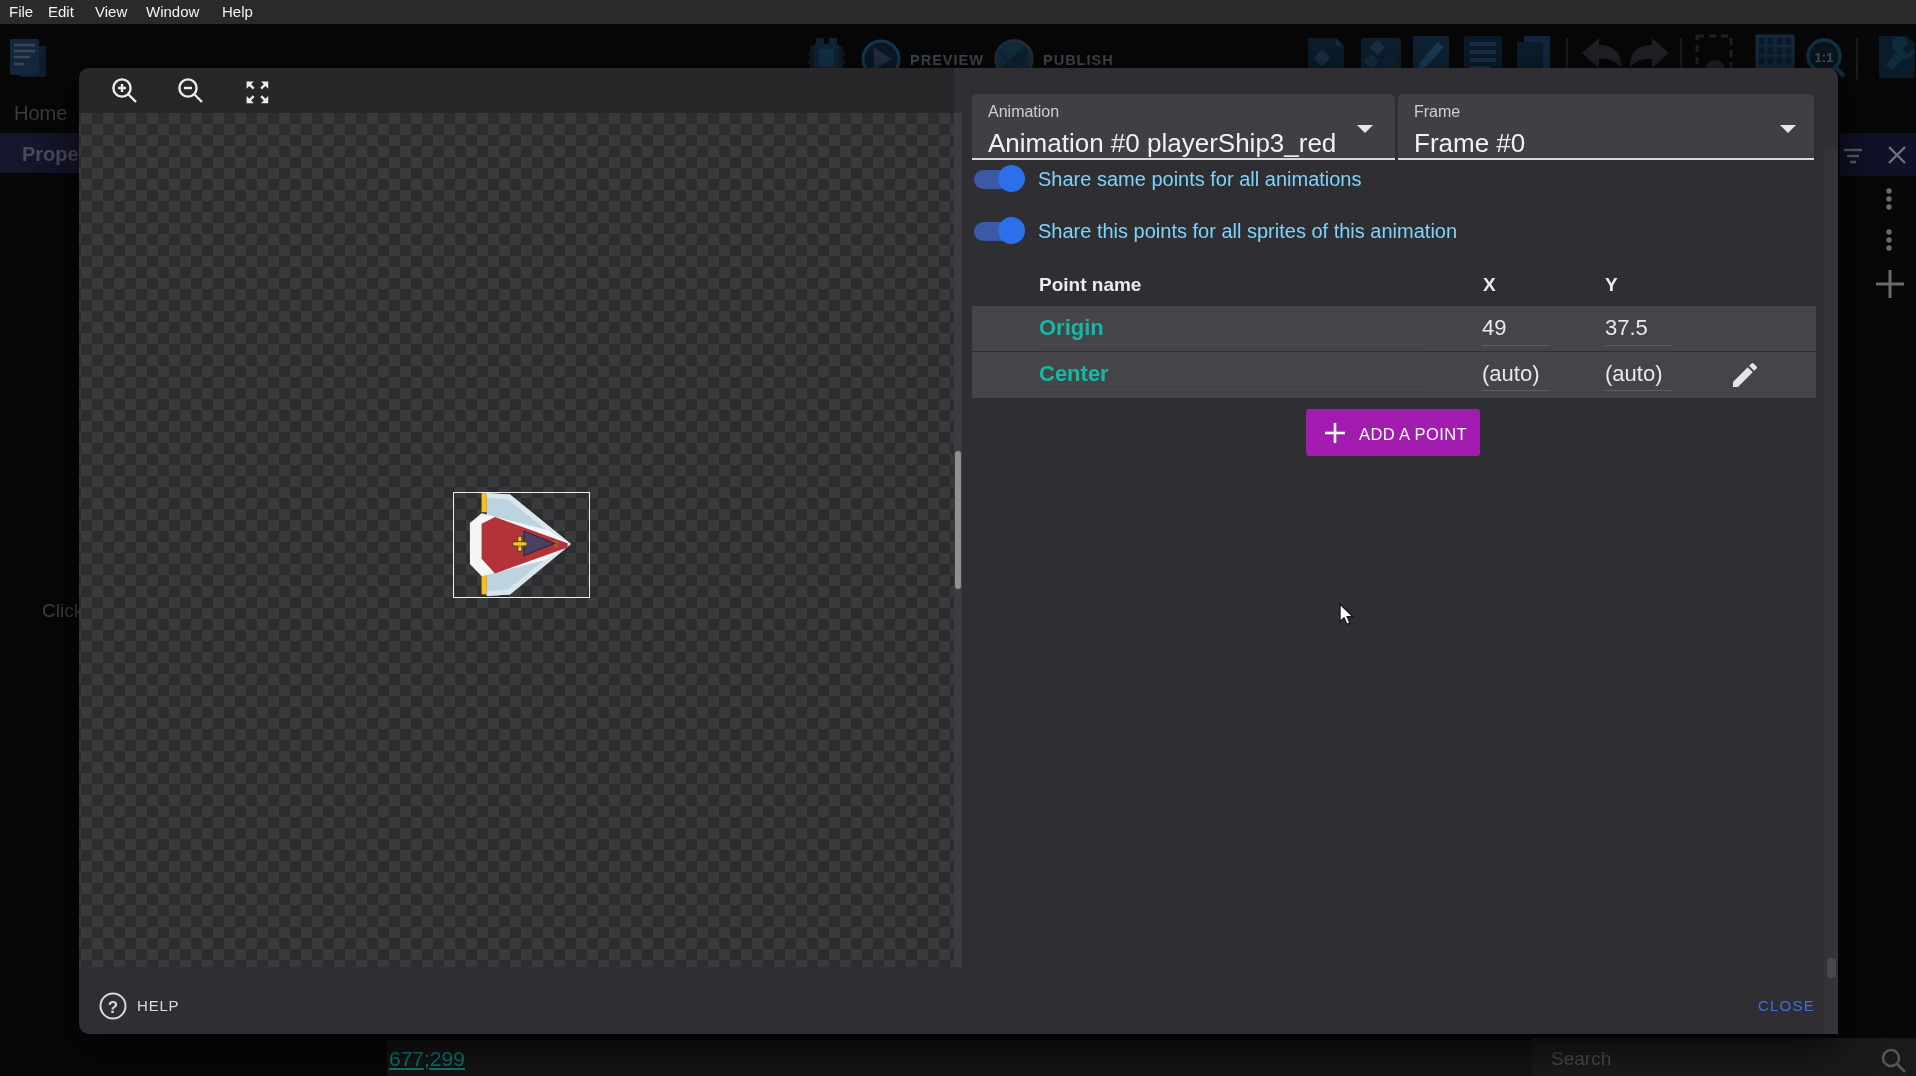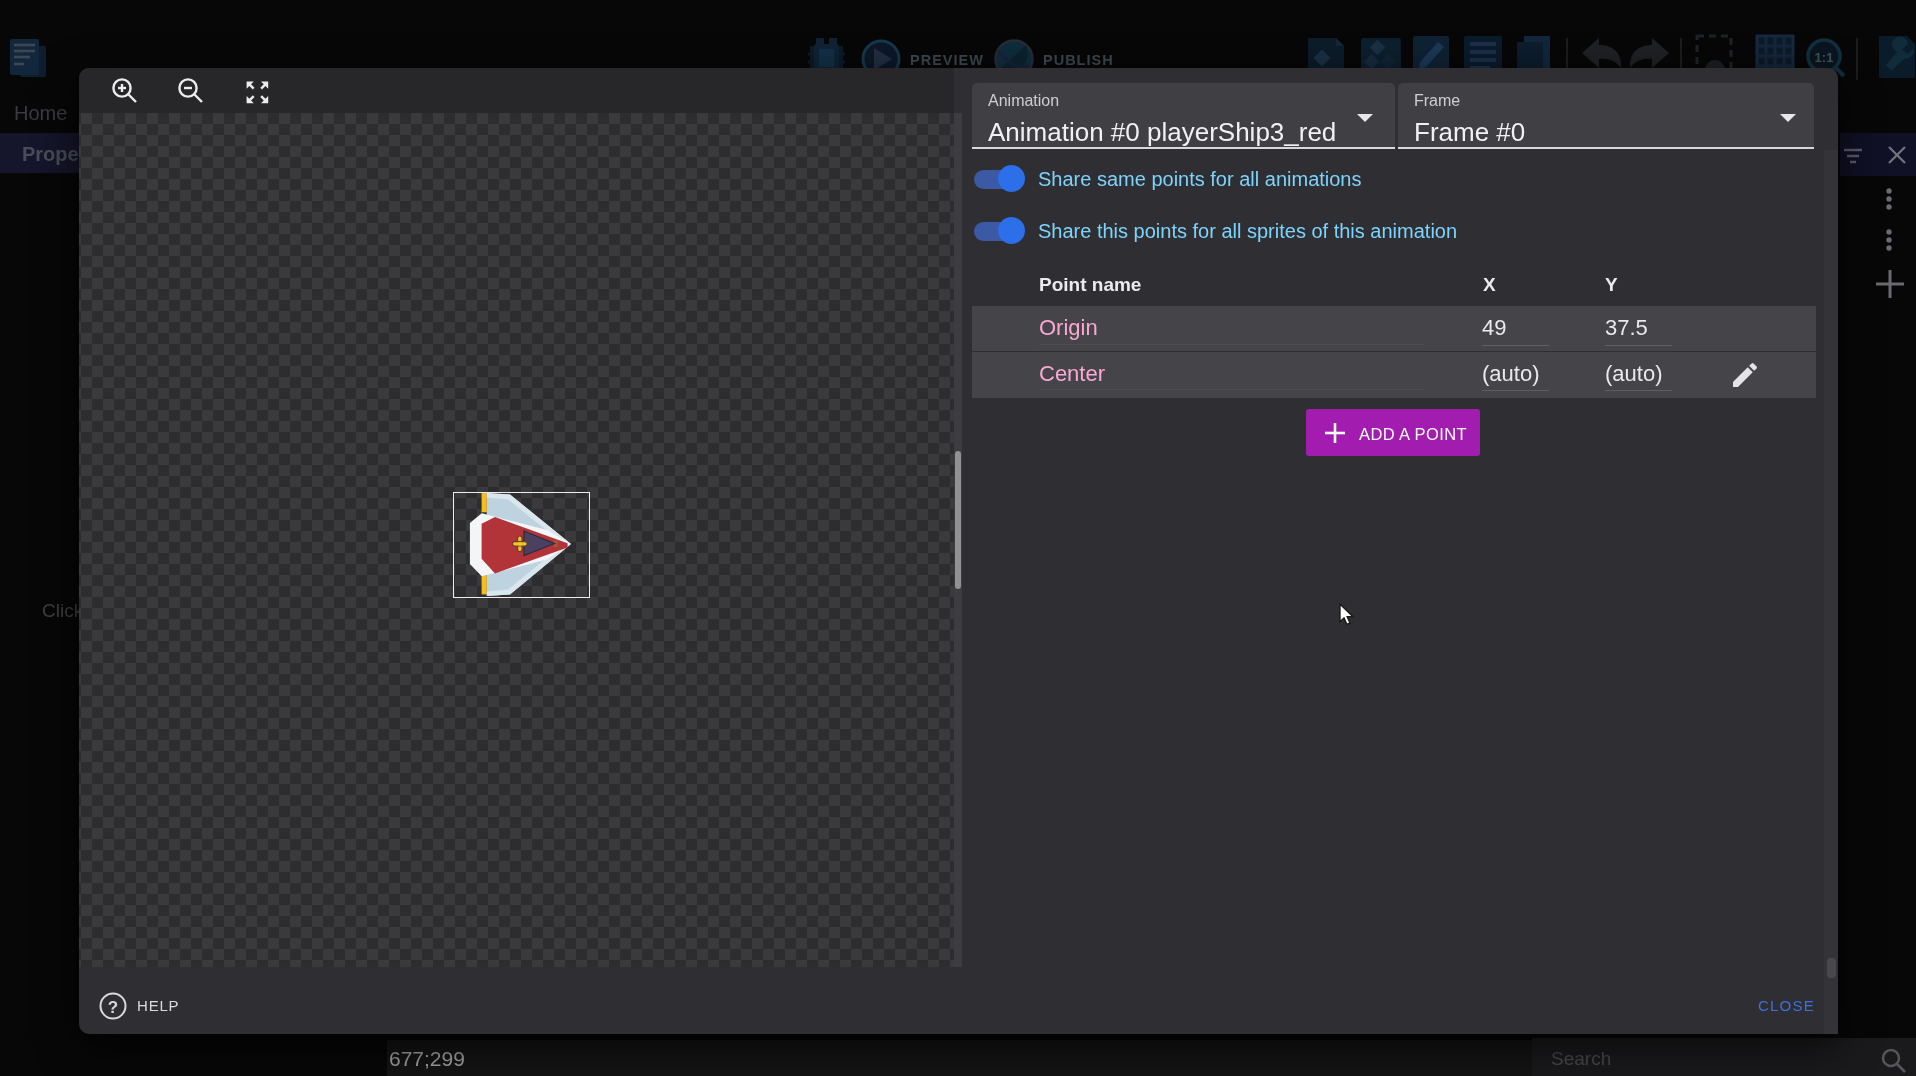--- a/index.html
+++ b/index.html
@@ -19,50 +19,57 @@
   #checker { position:absolute; left:0; top:45px; width:875px; height:854px;
     background:
       repeating-conic-gradient(#2d2d30 0% 25%, #3a3a3d 0% 50%);
     background-size:22px 22px; background-position:2px 0px; }
   #vscroll  { position:absolute; left:875px; top:45px; width:8px; height:854px; background:#3d3d41; }
   #vthumb   { position:absolute; left:876px; top:383px; width:6px; height:138px; background:#919194; border-radius:3px; }
   
   #selbox { position:absolute; left:374px; top:424px; width:137px; height:106px;
     border:1.5px solid #ededee; }
   
-  .selbox { position:absolute; top:15px; height:66px; background:#3f3f44; border-radius:5px 5px 0 0; }
+  .selbox { position:absolute; top:26px; height:66px; background:#3f3f44; border-radius:5px 5px 0 0; }
   .selbox .lab { position:absolute; left:16px; top:9px; font-size:16px; color:#cfcfd3; }
   .selbox .val { position:absolute; left:16px; top:34px; font-size:26px; color:#f1f1f3; }
   .selbox .tri { position:absolute; top:31px; width:0; height:0;
     border-left:8px solid transparent; border-right:8px solid transparent; border-top:8px solid #e8e8ea; }
   .selbox .ul { position:absolute; left:0; bottom:0; width:100%; height:2px; background:#d8d8db; }
   .togglerow { position:absolute; left:895px; }
   .track { position:absolute; left:0; top:4px; width:42px; height:19px; border-radius:10px; background:#3c59a6; }
   .thumb { position:absolute; left:24px; top:-1px; width:27px; height:27px; border-radius:50%; background:#2d6fe8; }
   .toglab { position:absolute; left:64px; top:0px; font-size:20px; color:#7dd3fc; line-height:27px; white-space:nowrap; }
   .cell { position:absolute; font-size:22px; white-space:nowrap; }
-  .gray { color:#f9a8d4; }
+  .gray { color:#14b8a6;font-weight:bold; }
   .white { color:#e9e9eb; }
   .fieldline { position:absolute; height:1px; background:#5f5f63; }
   .rowbg { position:absolute; left:893px; width:844px; height:45px; background:#454549; }
   
   #addbtn { position:absolute; left:1227px; top:341px; width:174px; height:47px; background:#a21caf;
     border-radius:3px; color:#fff; }
   #addbtn .txt { position:absolute; left:53px; top:16px; font-size:16.5px; letter-spacing:0.4px; font-weight:500;}
   
   #helpbtn { position:absolute; left:14px; top:924px; color:#dadade; }
   #closebtn { position:absolute; left:1679px; top:929px; font-size:15px; letter-spacing:1.2px; color:#3e6fe2; font-weight:500;}
   #objhead { position:absolute; left:1840px; top:133px; width:76px; height:43px; background:#101026; }
   #searchbar { position:absolute; left:1532px; top:1038px; width:384px; height:38px; background:#1a1a1c; }
   #midstatus { position:absolute; left:387px; top:1040px; width:1145px; height:36px; background:#141415; }
 </style>
 </head>
 <body>
 <div id="stage">
 
+  <div id="menubar">
+    <span style="left:9px">File</span>
+    <span style="left:48px">Edit</span>
+    <span style="left:95px">View</span>
+    <span style="left:146px">Window</span>
+    <span style="left:222px">Help</span>
+  </div>
 
   <svg class="abs" style="left:0; top:24px; opacity:0.78;" width="1916" height="60">
 
     <g>
       <rect x="20" y="22" width="26" height="31" rx="2" fill="#10253a"></rect>
       <rect x="10" y="15" width="29" height="36" rx="2" fill="#17304b"></rect>
       <g stroke="#4d5a68" stroke-width="2.6">
         <line x1="14" y1="21" x2="35" y2="21"></line>
         <line x1="14" y1="27" x2="35" y2="27"></line>
         <line x1="14" y1="33" x2="30" y2="33"></line>
@@ -183,21 +190,21 @@
         <circle cx="49" cy="107" r="2.7"></circle>
         <circle cx="49" cy="115" r="2.7"></circle>
     </g>
     <g stroke="#6a6a70" stroke-width="3">
       <line x1="36" y1="151" x2="64" y2="151"></line>
       <line x1="50" y1="137" x2="50" y2="165"></line>
     </g>
   </svg>
 
   <div id="midstatus"></div>
-  <div class="abs" style="left:389px; top:1047px; font-size:21px; color:#a3a3a3;">677;299</div>
+  <div class="abs" style="left:389px; top:1047px; font-size:21px; color:#0f766e;text-decoration:underline;">677;299</div>
   <div id="searchbar"></div>
   <div class="abs" style="left:1551px; top:1048px; font-size:19px; color:#49494c;">Search</div>
   <svg class="abs" style="left:1878px; top:1046px;" width="34" height="30">
     <circle cx="13" cy="12" r="8" fill="none" stroke="#55555a" stroke-width="2.5"></circle>
     <line x1="19" y1="18" x2="27" y2="26" stroke="#55555a" stroke-width="2.5"></line>
   </svg>
 
   <div id="dialog">
     <div id="prevbar"></div>
     <div id="checker"></div>

